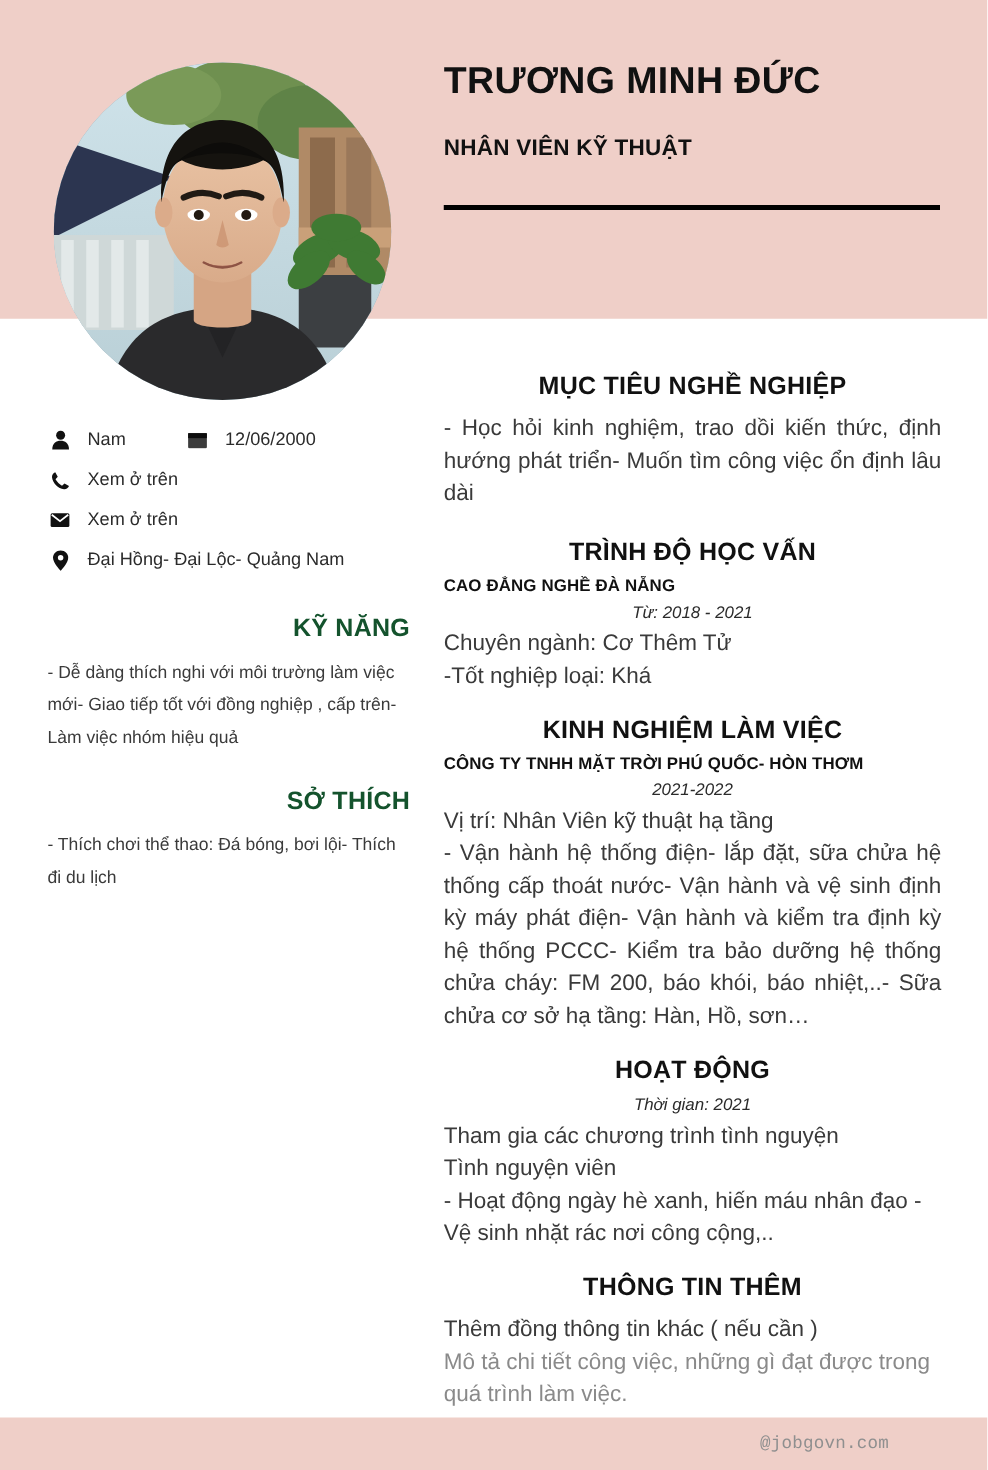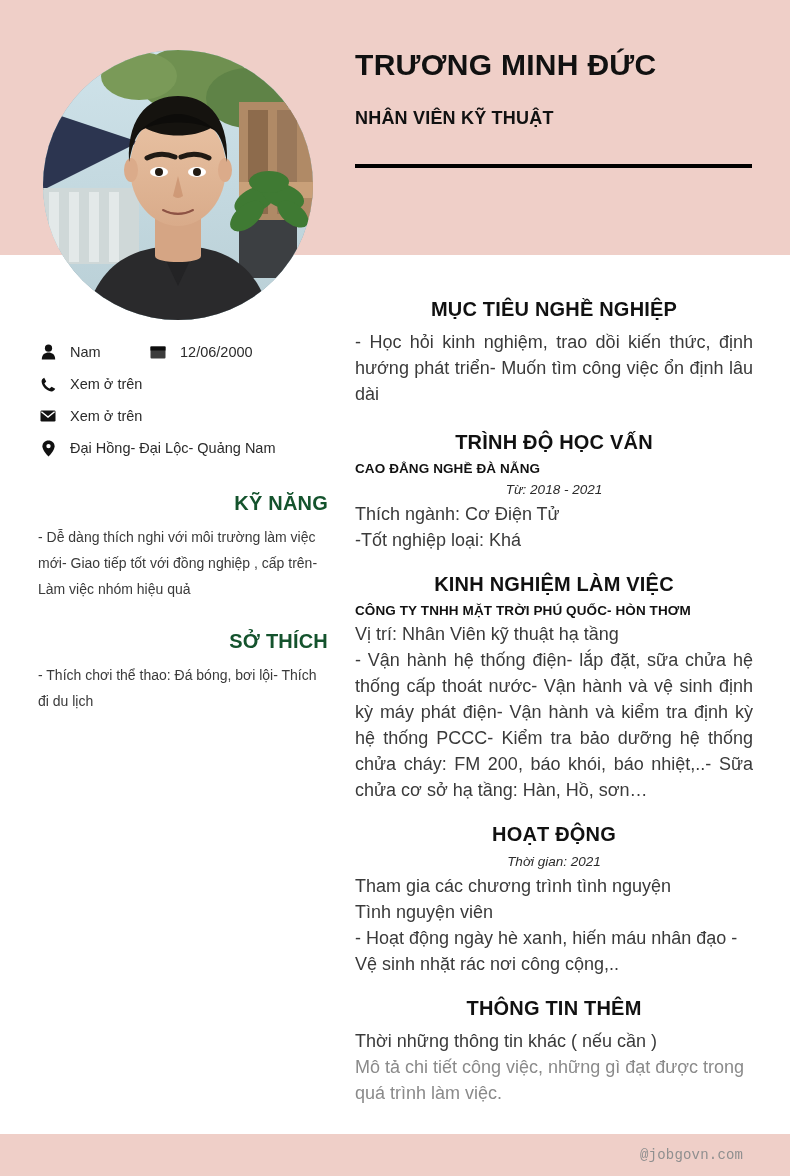--- a/index.html
+++ b/index.html
@@ -178,21 +178,21 @@
     text-align: justify;
   }
   .body.nojust { text-align: left; }
   .body.muted { color: #8a8a8a; }
   .gap-24 { height: 24px; }
   .gap-20 { height: 20px; }
 
   
   .watermark {
     position: absolute;
-    left: 640px;
+    left: 608px;
     top: 1147px;
     font-family: "Liberation Mono", "DejaVu Sans Mono", monospace;
     font-size: 14px;
     color: #8f8f8f;
     letter-spacing: 0.2px;
     white-space: nowrap;
   }
 </style>
 </head>
 <body>
@@ -352,48 +352,49 @@
       <h3 class="sec-head">MỤC TIÊU NGHỀ NGHIỆP</h3>
       <p class="body">- Học hỏi kinh nghiệm, trao dồi kiến thức, định hướng phát triển- Muốn tìm công việc ổn định lâu dài</p>
     </div>
 
     <div class="gap-24"></div>
 
     <div class="sec">
       <h3 class="sec-head tight">TRÌNH ĐỘ HỌC VẤN</h3>
       <p class="sub-head">CAO ĐẲNG NGHỀ ĐÀ NẴNG</p>
       <p class="date-it">Từ: 2018 - 2021</p>
-      <p class="body nojust">Thích ngành: Cơ Điện Tử</p>
+      <p class="body nojust">Chuyên ngành: Cơ Thêm Tử</p>
       <p class="body nojust">-Tốt nghiệp loại: Khá</p>
     </div>
 
     <div class="gap-20"></div>
 
     <div class="sec">
       <h3 class="sec-head tight">KINH NGHIỆM LÀM VIỆC</h3>
       <p class="sub-head">CÔNG TY TNHH MẶT TRỜI PHÚ QUỐC- HÒN THƠM</p>
+      <p class="date-it">2021-2022</p>
       <p class="body nojust">Vị trí: Nhân Viên kỹ thuật hạ tầng</p>
       <p class="body">- Vận hành hệ thống điện- lắp đặt, sữa chửa hệ thống cấp thoát nước- Vận hành và vệ sinh định kỳ máy phát điện- Vận hành và kiểm tra định kỳ hệ thống PCCC- Kiểm tra bảo dưỡng hệ thống chửa cháy: FM 200, báo khói, báo nhiệt,..- Sữa chửa cơ sở hạ tầng: Hàn, Hồ, sơn…</p>
     </div>
 
     <div class="gap-20"></div>
 
     <div class="sec">
       <h3 class="sec-head tight">HOẠT ĐỘNG</h3>
       <p class="date-it">Thời gian: 2021</p>
       <p class="body nojust">Tham gia các chương trình tình nguyện</p>
       <p class="body nojust">Tình nguyện viên</p>
       <p class="body nojust">- Hoạt động ngày hè xanh, hiến máu nhân đạo - Vệ sinh nhặt rác nơi công cộng,..</p>
     </div>
 
     <div class="gap-20"></div>
 
     <div class="sec">
       <h3 class="sec-head">THÔNG TIN THÊM</h3>
-      <p class="body nojust">Thời những thông tin khác ( nếu cần )</p>
+      <p class="body nojust">Thêm đồng thông tin khác ( nếu cần )</p>
       <p class="body nojust muted"> Mô tả chi tiết công việc, những gì đạt được trong quá trình làm việc.</p>
     </div>
 
   </div>
 
   <div class="watermark">@jobgovn.com</div>
 
 </div>
 
 </body></html>

